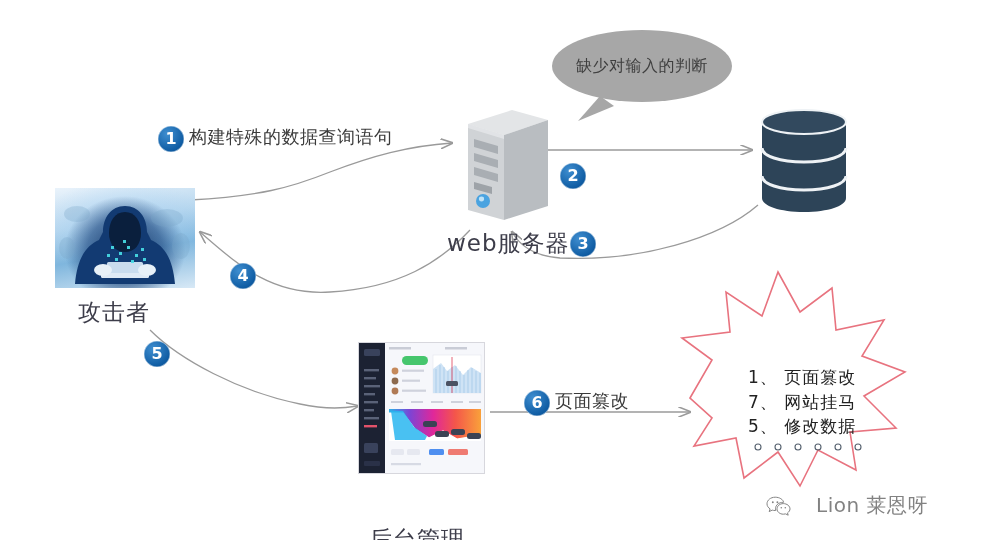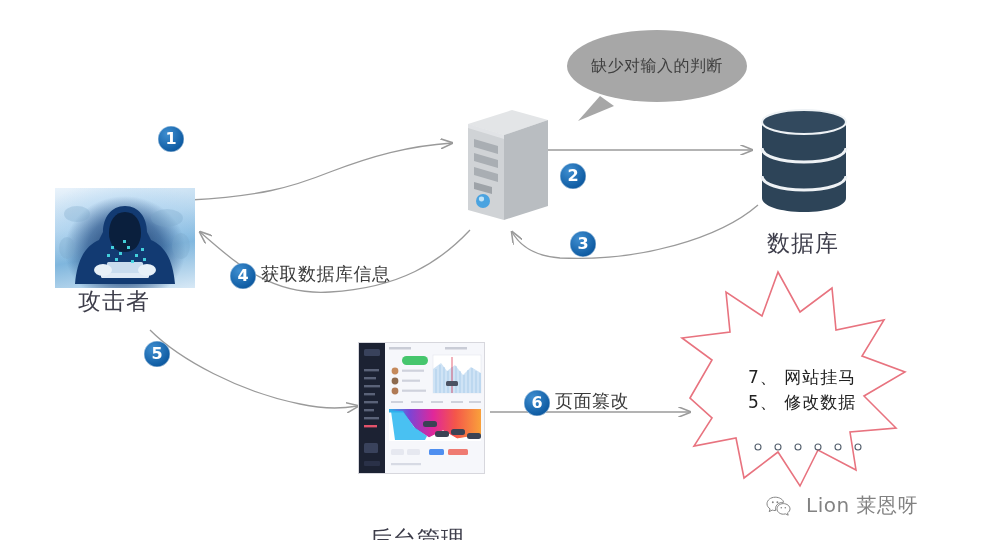--- a/index.html
+++ b/index.html
@@ -94,21 +94,21 @@
   .burst-text {
     color: #222;
     font-size: 17px;
     line-height: 1.45;
     white-space: nowrap;
     letter-spacing: 1px;
   }
 
   
   .wm {
-    display: flex; align-items: center; gap: 14px;
+    display: flex; align-items: center; gap: 24px;
     color: #6d6d6d; font-size: 20px; letter-spacing: 0.5px;
     opacity: 0.85;
   }
   .wm-txt { white-space: nowrap; }
 </style>
 </head>
 <body>
 
 <div id="canvas">
 
@@ -134,21 +134,21 @@
 
     <path d="M490,412 C560,412 640,412 690,412" fill="none" stroke="#9a9a9a" stroke-width="1.3" marker-end="url(#ah)"></path>
 
     <path d="M600,96 L578,121 L614,106 Z" fill="#a7a7a7"></path>
 
     <path d="M578,104 C560,112 545,118 536,124" fill="none" stroke="#a7a7a7" stroke-width="0"></path>
 
     <polygon points="690,398 712,360 682,338 730,332 726,292 762,316 778,272 800,312 832,288 836,330 884,320 862,356 905,372 864,396 896,428 850,432 856,470 818,450 800,486 778,452 744,478 736,438 694,446 712,418" fill="#ffffff" stroke="#e8737f" stroke-width="1.6" stroke-linejoin="miter"></polygon>
   </svg>
 
-  <div class="abs bubble" style="left:567px; top:30px;">
+  <div class="abs bubble" style="left:552px; top:30px;">
     <span class="bubble-text">缺少对输入的判断</span>
   </div>
 
   <div class="abs hacker" style="left:55px; top:188px;">
     <svg width="140" height="100" viewBox="0 0 140 100">
 
       <g opacity="0.30" fill="#7aa6c8">
         <ellipse cx="22" cy="26" rx="13" ry="8"></ellipse>
         <ellipse cx="112" cy="30" rx="16" ry="9"></ellipse>
         <ellipse cx="126" cy="58" rx="9" ry="13"></ellipse>
@@ -174,21 +174,21 @@
         <rect x="68" y="52" width="3" height="3"></rect>
           <rect x="86" y="60" width="3" height="3"></rect>
         <rect x="52" y="66" width="3" height="3"></rect>
           <rect x="88" y="70" width="3" height="3"></rect>
       </g>
 
       <rect x="0" y="0" width="140" height="100" fill="none"></rect>
     </svg>
   </div>
 
-  <div class="abs caption" style="left:78px; top:286px;">攻击者</div>
+  <div class="abs caption" style="left:78px; top:297px;">攻击者</div>
 
   <div class="abs" style="left:452px; top:106px;">
     <svg width="100" height="118" viewBox="0 0 100 118">
 
       <polygon points="16,18 60,4 96,14 52,29" fill="#e3e5e7"></polygon>
 
       <polygon points="16,18 52,29 52,114 16,104" fill="#d0d3d6"></polygon>
 
       <polygon points="52,29 96,14 96,100 52,114" fill="#b9bdc1"></polygon>
 
@@ -199,32 +199,32 @@
       </g>
       <polygon points="22,76 40,81 40,88 22,83" fill="#9ea3a8"></polygon>
 
       <ellipse cx="31" cy="95" rx="7" ry="7" fill="#4aa3e0"></ellipse>
       <ellipse cx="29.5" cy="93" rx="2.6" ry="2.4" fill="#bfe2f7"></ellipse>
 
       <polygon points="16,18 52,29 52,33 16,22" fill="#eceef0" opacity="0.6"></polygon>
     </svg>
   </div>
 
+  <div class="abs caption" style="left:447px; top:228px;">web服务器</div>
 
   <div class="abs" style="left:756px; top:108px;">
     <svg width="96" height="104" viewBox="0 0 96 104">
       <path d="M6 14 L6 90 C6 98 24 104 48 104 C72 104 90 98 90 90 L90 14 Z" fill="#2d4458"></path>
       <ellipse cx="48" cy="14" rx="42" ry="12" fill="#32495e"></ellipse>
       <ellipse cx="48" cy="14" rx="42" ry="12" fill="none" stroke="#eef2f5" stroke-width="2"></ellipse>
       <path d="M6 40 C6 48 24 54 48 54 C72 54 90 48 90 40" fill="none" stroke="#eef2f5" stroke-width="3"></path>
       <path d="M6 68 C6 76 24 82 48 82 C72 82 90 76 90 68" fill="none" stroke="#eef2f5" stroke-width="3"></path>
     </svg>
   </div>
 
-  <div class="abs caption" style="left:767px; top:228px;">数据库</div>
 
   <div class="abs dash" style="left:358px; top:342px;">
     <div class="dash-side">
       <svg width="26" height="130" viewBox="0 0 26 130">
         <rect x="5" y="6" width="16" height="7" rx="1.5" fill="#39425c"></rect>
         <g fill="#5a6278">
           <rect x="5" y="26" width="15" height="2.4"></rect>
             <rect x="5" y="34" width="12" height="2.4"></rect>
           <rect x="5" y="42" width="16" height="2.4"></rect>
             <rect x="5" y="50" width="11" height="2.4"></rect>
@@ -309,45 +309,46 @@
         <rect x="63" y="106" width="20" height="6" rx="1.5" fill="#ef7b72"></rect>
         <rect x="6" y="120" width="30" height="2.2" fill="#d7dae4"></rect>
       </svg>
     </div>
   </div>
 
   <div class="abs caption" style="left:369px; top:488px;margin-top:36px;">后台管理</div>
 
   <div class="abs steprow" style="left:158px; top:126px;">
     <div class="badge">1</div>
+    <div class="steplabel">构建特殊的数据查询语句</div>
   </div>
 
   <div class="abs steprow" style="left:560px; top:163px;">
     <div class="badge">2</div>
   </div>
 
   <div class="abs steprow" style="left:570px; top:231px;">
     <div class="badge">3</div>
   </div>
 
   <div class="abs steprow" style="left:230px; top:263px;">
     <div class="badge">4</div>
-    <div class="steplabel">获取数据库信息</div>
   </div>
 
   <div class="abs steprow" style="left:144px; top:341px;">
     <div class="badge">5</div>
   </div>
 
   <div class="abs steprow" style="left:524px; top:390px;">
     <div class="badge">6</div>
     <div class="steplabel">页面篡改</div>
   </div>
 
   <div class="abs" style="left:748px; top:365px;">
+    <div class="burst-text">1、 页面篡改</div>
     <div class="burst-text">7、 网站挂马</div>
     <div class="burst-text">5、 修改数据</div>
   </div>
 
   <svg class="abs" style="left:752px; top:440px;" width="120" height="14" viewBox="0 0 120 14">
     <g fill="none" stroke="#55606e" stroke-width="1.1">
       <circle cx="6" cy="7" r="3"></circle>
         <circle cx="26" cy="7" r="3"></circle>
         <circle cx="46" cy="7" r="3"></circle>
       <circle cx="66" cy="7" r="3"></circle>

